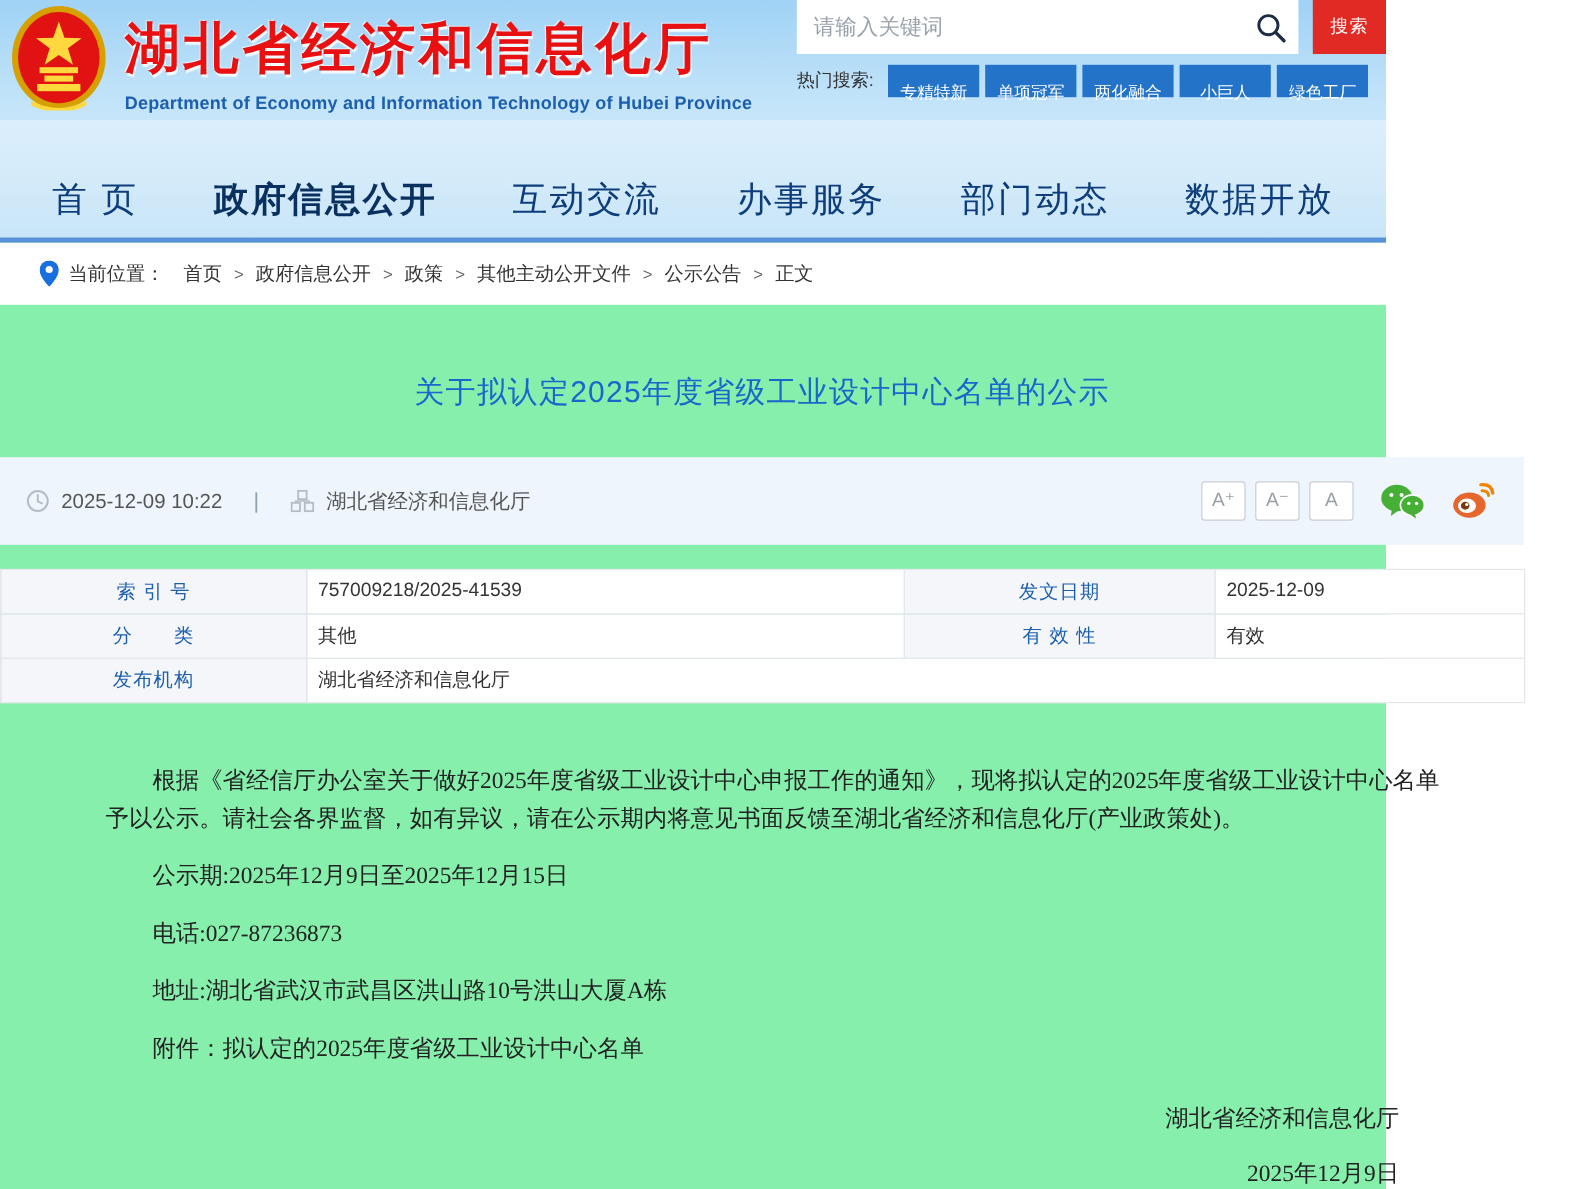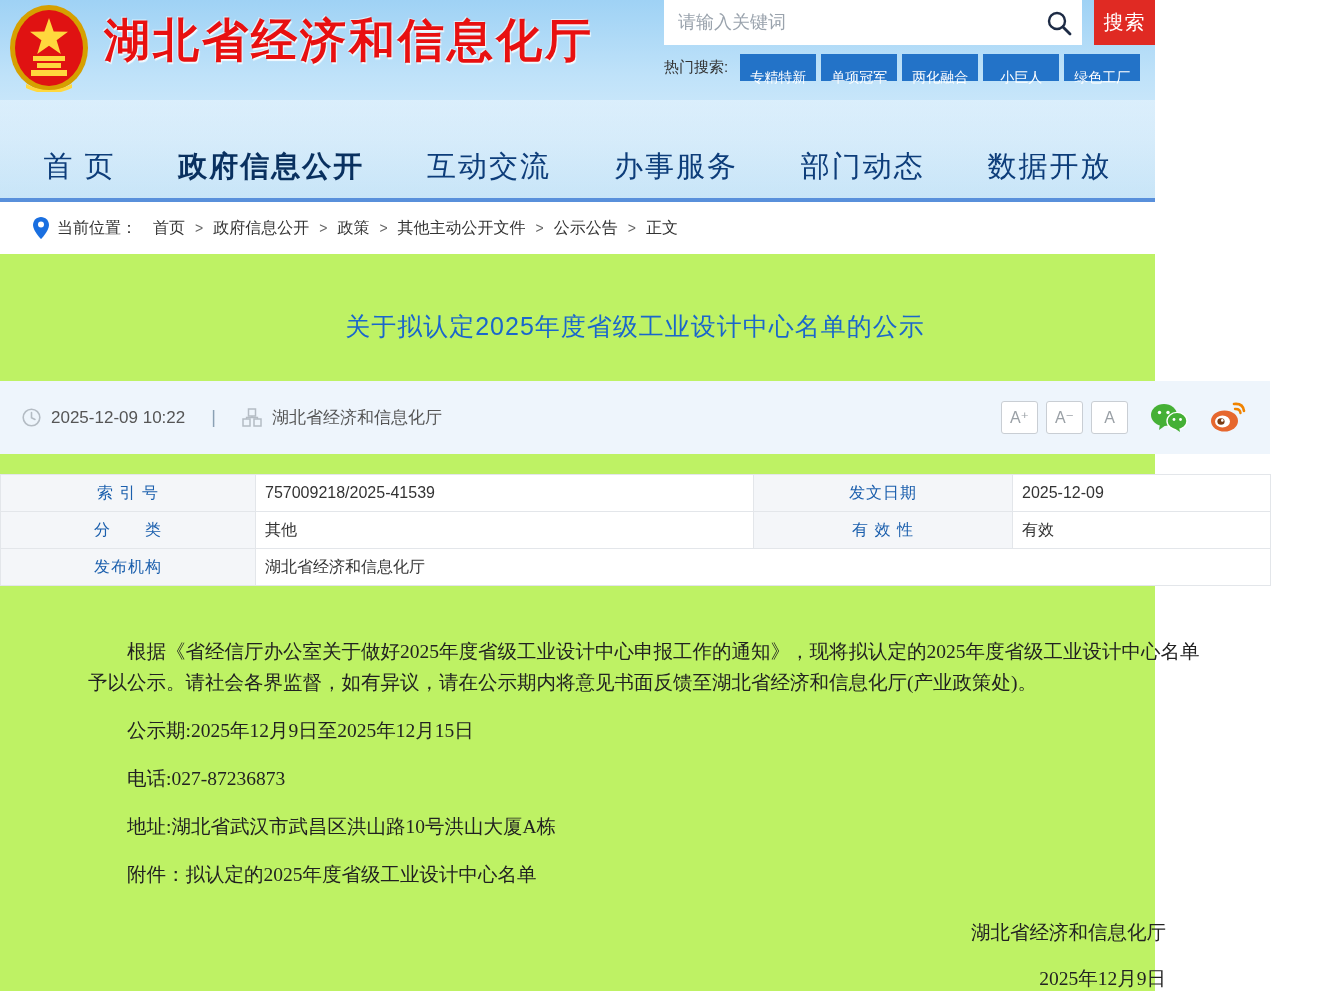--- a/index.html
+++ b/index.html
@@ -2,21 +2,21 @@
 <html><head>
 <meta charset="utf-8">
 <style>
   * { margin:0; padding:0; box-sizing:border-box; }
   html,body { background:#fff; }
   body {
     width:1321px; height:991px; overflow:hidden;
     font-family:"Liberation Sans","DejaVu Sans",sans-serif;
     color:#333;
   }
-  .page { width:1155px; height:991px; position:relative; background:#bef264; }
+  .page { width:1155px; height:991px; position:relative; background:#86efac; }
 
   
   .banner {
     height:202px; position:relative;
     background:linear-gradient(180deg,#9fd2f5 0%,#bfe2f9 38%,#d3ebfb 70%,#dcf0fc 100%);
     border-bottom:4px solid #1356c8;
   }
   .banner::after{ 
     content:""; position:absolute; left:0; right:0; top:100px; height:102px;
     background:linear-gradient(180deg,rgba(255,255,255,.35),rgba(173,214,242,.45));
@@ -38,21 +38,21 @@
     width:418px; height:45px; background:#fff; display:flex; align-items:center;
     padding:0 10px 0 14px;
   }
   .search-input {
     flex:1; border:none; outline:none; font-size:18px; color:#333; background:transparent;
     font-family:"Liberation Sans","DejaVu Sans",sans-serif;
   }
   .search-input::placeholder { color:#9aa3ad; }
   .search-btn {
     width:61px; height:45px; margin-left:12px; background:#e02a23; color:#fff;
-    border:none; font-size:20px; cursor:pointer; letter-spacing:1px;
+    border:none; font-size:15px; cursor:pointer; letter-spacing:1px;
     font-family:"Liberation Sans","DejaVu Sans",sans-serif;
   }
   .hot-row { display:flex; align-items:center; margin-top:9px; }
   .hot-label { font-size:15px; color:#333; margin-right:12px; white-space:nowrap; }
   .hot-tag {
     display:inline-block; min-width:76px; height:27px; line-height:27px; text-align:center;
     background:#2373c8; color:#fff; font-size:14px; margin-right:5px; cursor:pointer; padding:10px 8px;
   }
   .hot-tag:last-child{ margin-right:0; }
 
@@ -129,20 +129,21 @@
           <ellipse cx="41" cy="44" rx="34" ry="38" fill="#e01212"></ellipse>
           <path d="M41 14 L45.7 27.5 L60 27.8 L48.6 36.3 L52.8 50 L41 41.8 L29.2 50 L33.4 36.3 L22 27.8 L36.3 27.5 Z" fill="#ffd83d"></path>
           <rect x="25" y="52" width="32" height="5" fill="#ffd83d"></rect>
           <rect x="29" y="59" width="24" height="5" fill="#ffd83d"></rect>
           <rect x="23" y="66" width="36" height="6" fill="#ffd83d"></rect>
           <path d="M18 80 Q41 92 64 80 L64 84 Q41 95 18 84 Z" fill="#ffd83d"></path>
         </svg>
       </div>
       <div class="brand">
         <div class="site-title">湖北省经济和信息化厅</div>
+        <div class="site-subtitle">Department of Economy and Information Technology of Hubei Province</div>
       </div>
       <div class="search-area">
         <div class="search-row">
           <div class="search-box">
             <input class="search-input" type="text" placeholder="请输入关键词" style="">
             <span style="display:inline-flex;">
               <svg width="26" height="26" viewBox="0 0 26 26">
                 <circle cx="11" cy="11" r="8" fill="none" stroke="#1d2b45" stroke-width="2.4"></circle>
                 <line x1="17" y1="17" x2="24" y2="24" stroke="#1d2b45" stroke-width="2.8" stroke-linecap="round"></line>
               </svg>

